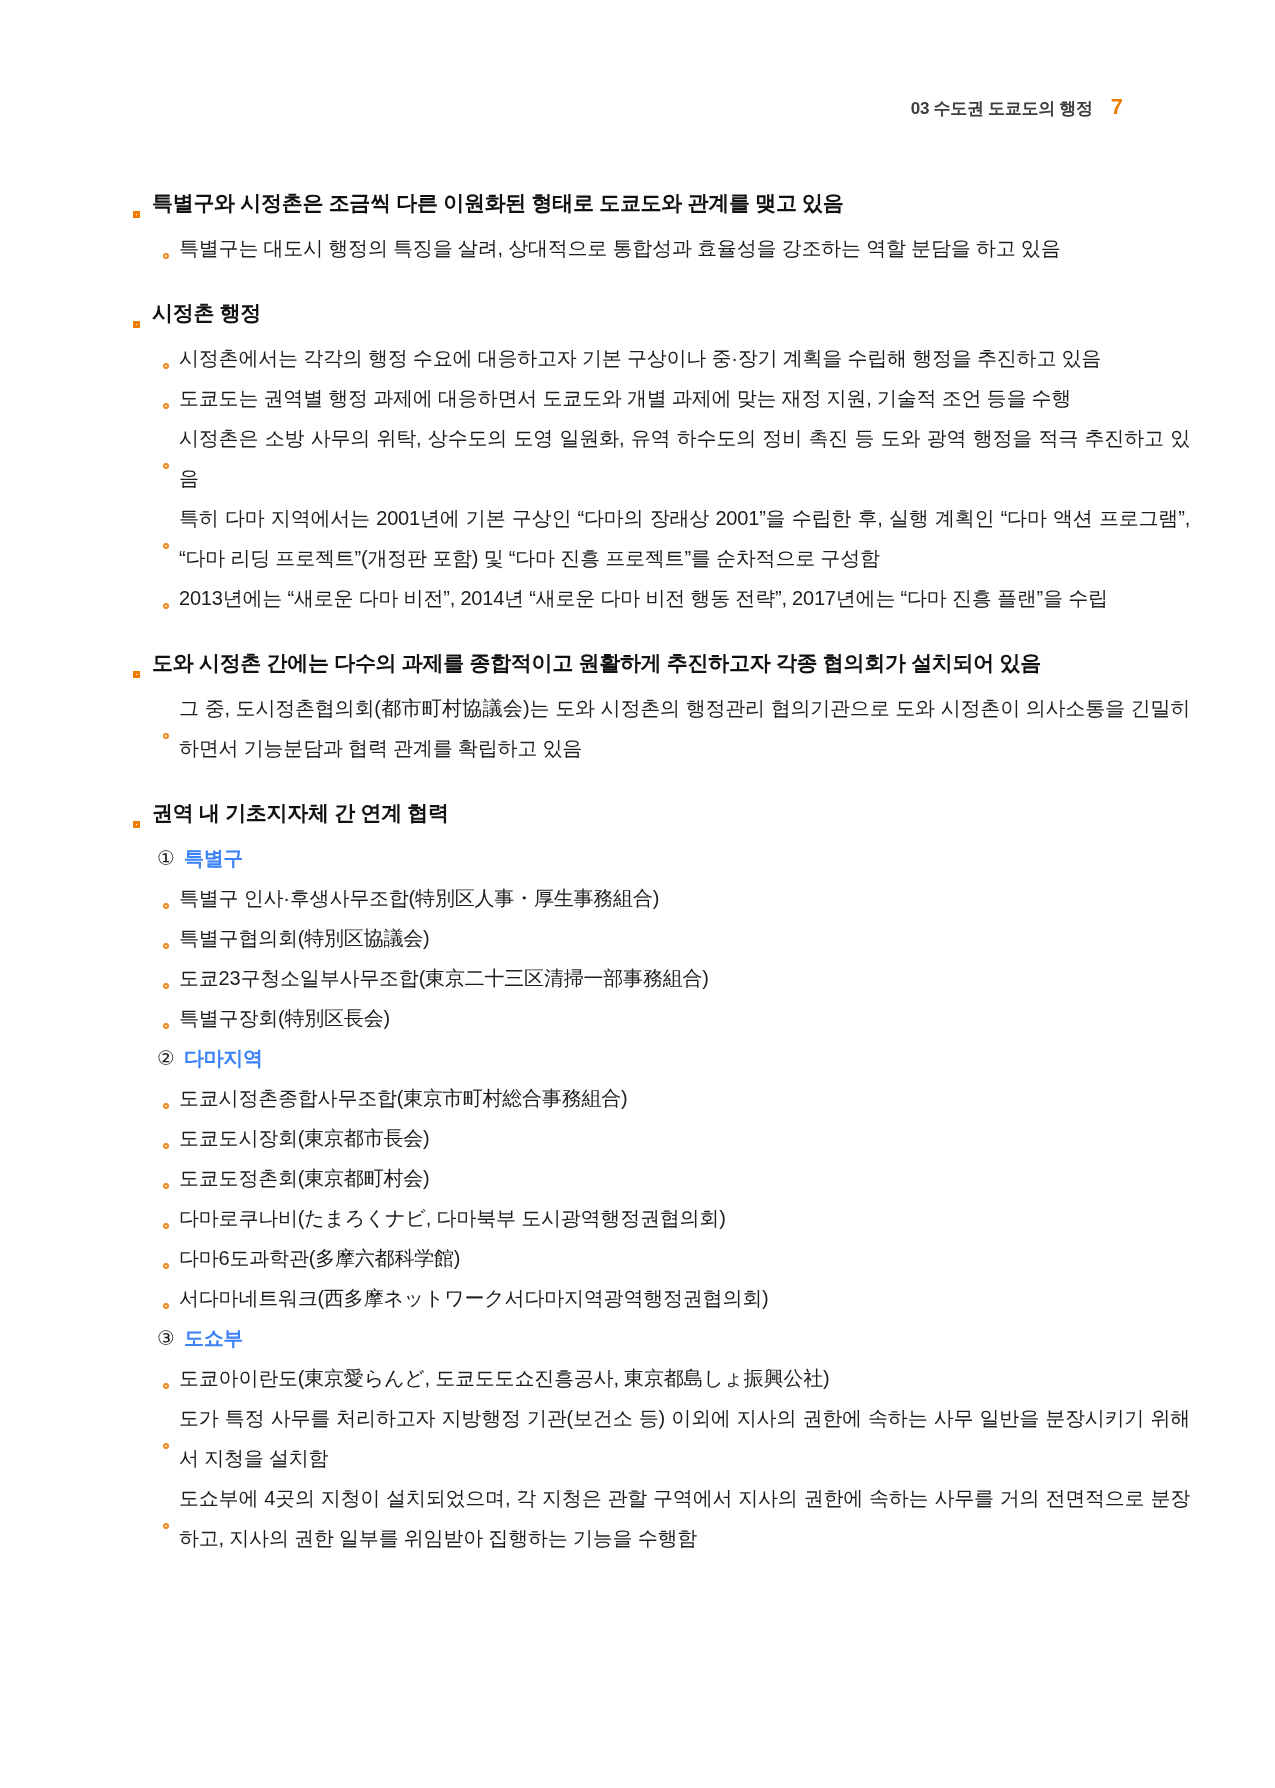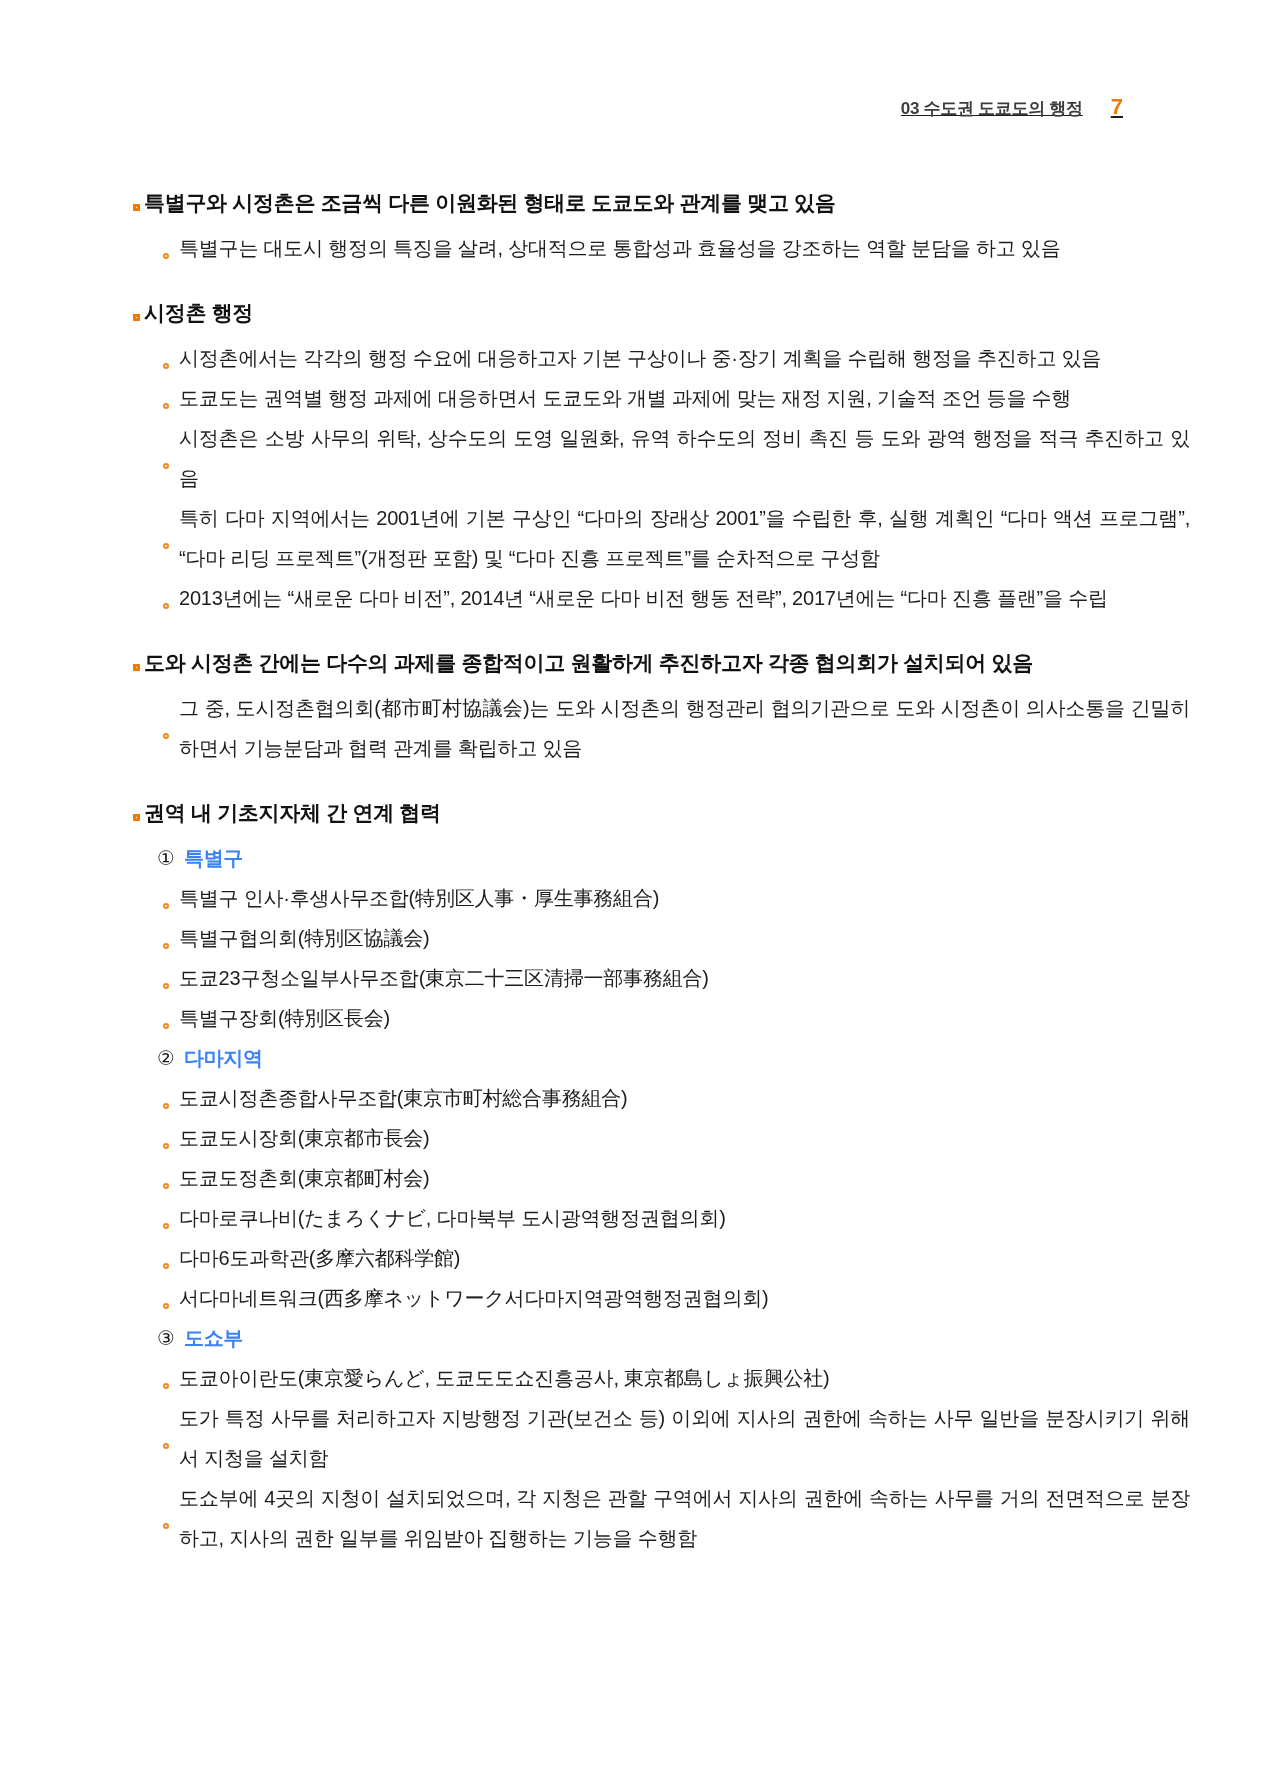--- a/index.html
+++ b/index.html
@@ -16,39 +16,38 @@
     width: 1275px;
     height: 1788px;
     padding: 188px 85px 0 133px;
   }
   .page-header {
     position: absolute;
     top: 94px;
     right: 152px;
     display: flex;
     align-items: baseline;
-    gap: 28px;
-    text-decoration: underline;
+    gap: 18px;
   }
   .header-title {
     font-size: 17px;
     font-weight: bold;
     color: #3c3c3c;
     letter-spacing: -0.3px;
   }
   .page-number {
     font-size: 22px;
     font-weight: bold;
     color: #ee7c00;
   }
   .section { margin-bottom: 30px; }
   .heading-row {
     display: flex;
-    align-items: center;
-    gap: 4px;
+    align-items: flex-end;
+    gap: 12px;
     line-height: 30px;
     margin-bottom: 10px;
   }
   .heading-text {
     font-size: 21px;
     font-weight: bold;
     color: #111111;
     letter-spacing: -0.3px;
   }
   .square-icon {

